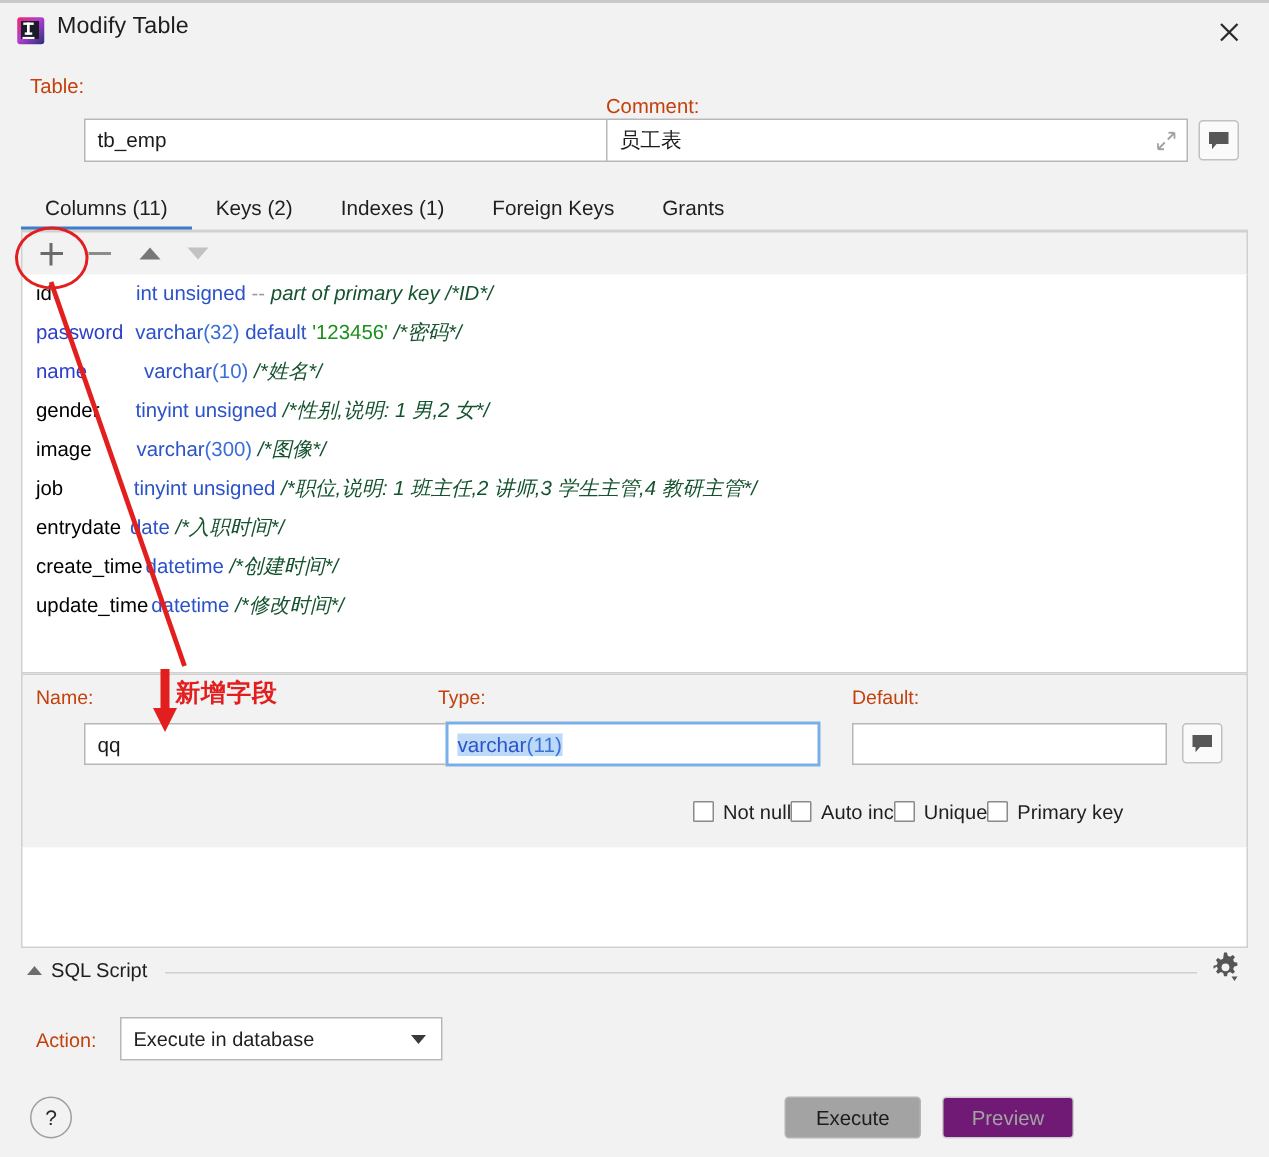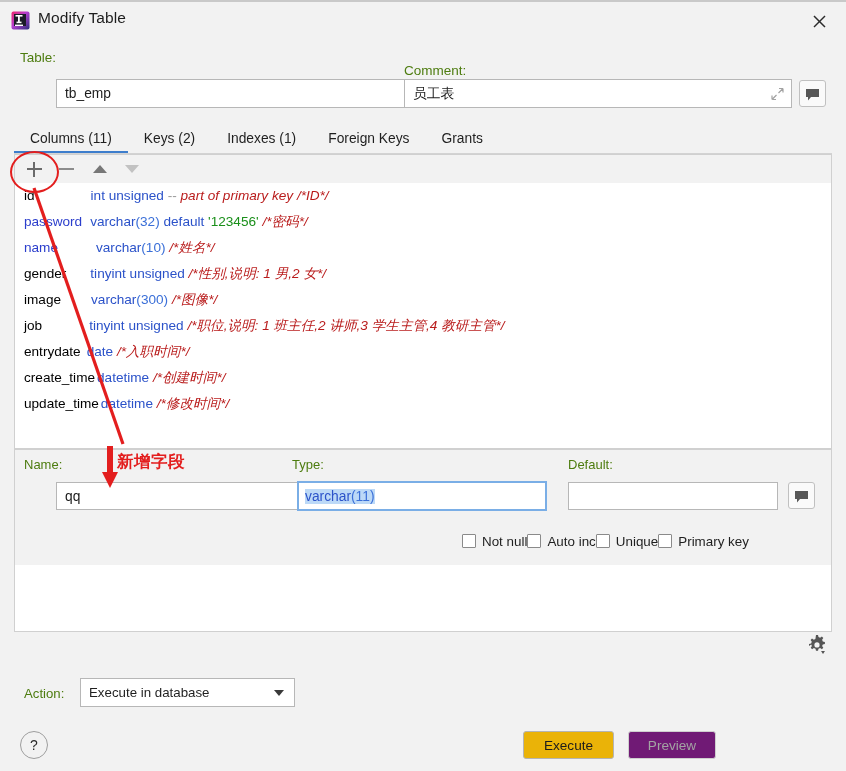--- a/index.html
+++ b/index.html
@@ -32,21 +32,21 @@
   }
   .close-btn {
     position: absolute; right: 14px; top: 6px;
     width: 26px; height: 26px; cursor: default;
     display: flex; align-items: center; justify-content: center;
   }
   .close-btn svg { display:block; }
 
   
   .lbl {
-    position: absolute; font-size: 13.5px; color: #4d7c0f;
+    position: absolute; font-size: 13.5px; color: #c2410c;
   }
   .lbl-table   { left: 20px; top: 48px; }
   .lbl-comment { left: 404px; top: 61px; }
 
   .txt {
     position: absolute; background: #fff;
     border: 1px solid #b7b7b7;
     box-sizing: border-box;
     font-size: 13.8px; color: #1b1b1b;
     padding: 0 8px;
@@ -128,21 +128,21 @@
   .colrow {
     position: relative; height: 26px; line-height: 26px;
     font-size: 13.6px; white-space: nowrap; padding-left: 9px;
   }
   .cname { display: inline-block; color: #000; }
   .cname.kw { color: #2b3ecc; }
   .ctype { color: #2b52c9; }
   .cnum  { color: #3a6fd8; }
   .ckwd  { color: #2b52c9; }
   .cstr  { color: #1a8f1a; }
-  .ccomment { color: #b91c1c; font-style: italic; }
+  .ccomment { color: #14532d; font-style: italic; }
   .cdash { color: #9a9a9a; }
 
   
   .formpanel {
     position: absolute; left: 14px; top: 447px; width: 818px; height: 183px;
     background: #f2f2f2; border: 1px solid #d0d0d0; border-bottom: none;
     box-sizing: border-box;
   }
   .formwhite {
     position: absolute; left: 14px; top: 563px; width: 818px; height: 67px;
@@ -208,21 +208,21 @@
 
   .help-btn {
     position: absolute; left: 20px; top: 729px; width: 26px; height: 26px;
     border: 1px solid #9e9e9e; border-radius: 50%;
     display: flex; align-items: center; justify-content: center;
     font-size: 14px; color: #2a2a2a; background: #f2f2f2;
   }
 
   .btn {
     position: absolute; top: 729px; height: 28px;
-    background: #eab308; border: 1px solid #b4b4b4; border-radius: 3px;
+    background: #a3a3a3; border: 1px solid #b4b4b4; border-radius: 3px;
     box-sizing: border-box;
     display: flex; align-items: center; justify-content: center;
     font-size: 13.6px; color: #1c1c1c;
   }
   .btn-execute { left: 523px; width: 91px; }
   .btn-preview { left: 628px; width: 88px; background: #701a75; color: #a3a3a3; border-color: #cfcfcf; }
   .btn-cancel  { left: 735px; width: 94px; }
 
   
   .ann-ellipse {
@@ -364,20 +364,25 @@
       <div class="chk-wrap">
         <span class="chkbox"></span>
         <span class="chk-lbl">Unique</span>
       </div>
       <div class="chk-wrap">
         <span class="chkbox"></span>
         <span class="chk-lbl">Primary key</span>
       </div>
     </div>
 
+  <div class="sql-header">
+    <span class="sql-caret"></span>
+    <span class="sql-title">SQL Script</span>
+    <span class="sql-rule"></span>
+  </div>
   <div class="gear-btn">
     <svg width="22" height="24" viewBox="0 0 22 24">
       <g fill="#555">
         <path d="M10 2 h2 l.5 2.1 1.6.7 1.8-1.2 1.4 1.4-1.2 1.8.7 1.6 2.1.5v2l-2.1.5-.7 1.6 1.2 1.8-1.4 1.4-1.8-1.2-1.6.7-.5 2.1h-2l-.5-2.1-1.6-.7-1.8 1.2-1.4-1.4 1.2-1.8-.7-1.6L3 12.9v-2l2.1-.5.7-1.6-1.2-1.8 1.4-1.4 1.8 1.2 1.6-.7z"></path>
         <circle cx="11" cy="11.9" r="2.6" fill="#f2f2f2"></circle>
       </g>
       <path d="M15 18 l4 0 l-2 3 z" fill="#555"></path>
     </svg>
   </div>
 

